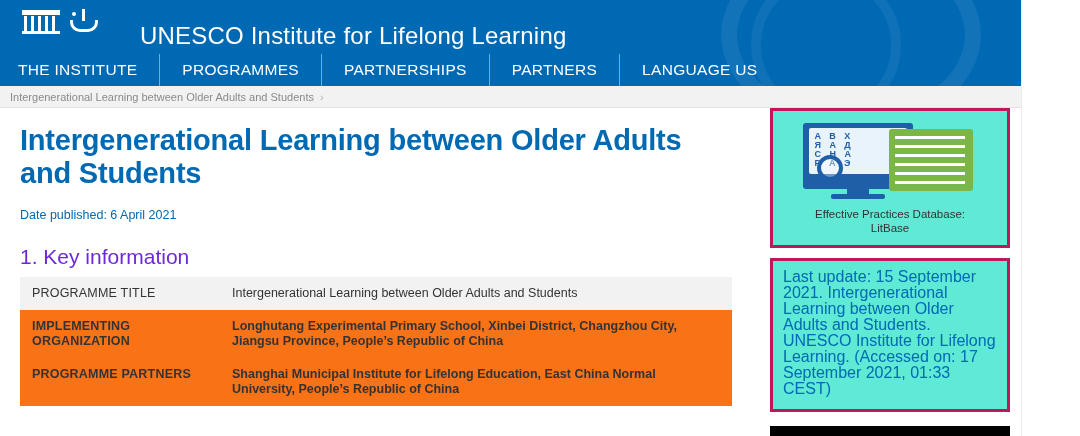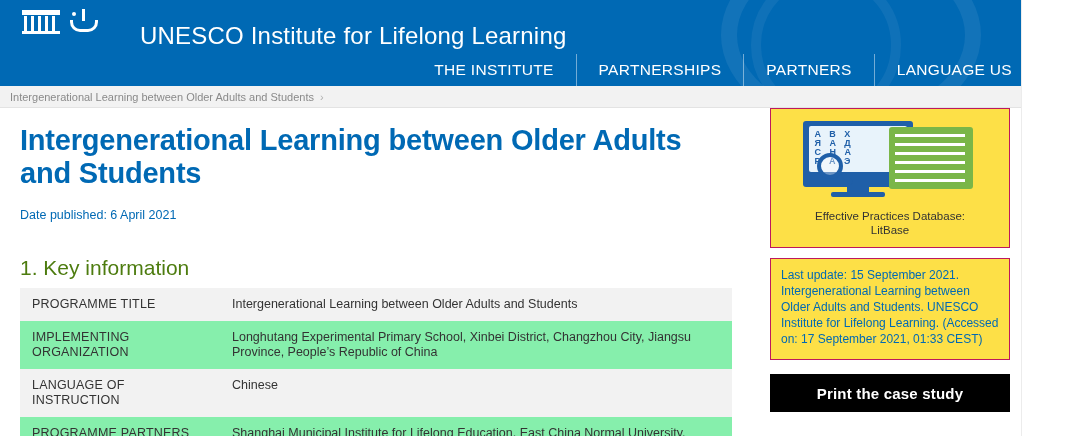--- a/index.html
+++ b/index.html
@@ -106,25 +106,24 @@
   }
   .site-title {
     position: absolute;
     left: 140px; top: 22px;
     color: #ffffff;
     font-size: 24px;
     letter-spacing: 0.2px;
   }
   .navbar {
     position: absolute;
-    left: 13px; top: 54px;
+    left: 0; top: 54px;
     width: 1021px; height: 32px;
     display: flex;
     align-items: center;
-    justify-content: flex-end;
   }
   .nav-item {
     color: #ffffff;
     font-size: 15.5px;
     padding: 0 22px 0 22px;
     line-height: 32px;
     height: 32px;
     letter-spacing: 0.3px;
     border-right: 1px solid rgba(255,255,255,0.45);
     cursor: pointer;
@@ -163,53 +162,53 @@
     color: #0069b4;
     font-weight: bold;
     letter-spacing: -0.2px;
   }
   .date-published {
     margin-top: 18px;
     font-size: 12.5px;
     color: #0069b4;
   }
   h2.section-title {
-    margin: 34px 0 8px 0;
+    margin: 23px 0 8px 0;
     font-size: 21px;
-    color: #4d7c0f;
+    color: #6d28d9;
     font-weight: normal;
   }
   table.keyinfo {
     border-collapse: collapse;
     width: 712px;
     font-size: 12.5px;
     color: #333333;
   }
   table.keyinfo tr.odd { background: #f2f2f2; }
-  table.keyinfo tr.even { background: #86efac; }
+  table.keyinfo tr.even { background: #f97316; font-weight: bold; }
   table.keyinfo td {
     padding: 9px 10px 9px 12px;
     vertical-align: top;
     line-height: 15px;
   }
   table.keyinfo td.label {
     width: 200px;
     letter-spacing: 0.2px;
   }
   table.keyinfo td.value p { margin: 0; }
 
   
   .rail {
     position: absolute;
     left: 770px; top: 108px;
     width: 240px;
   }
   .card {
-    border: 1px solid #be185d;
-    background: #fde047;
+    border: 3px solid #be185d;
+    background: #5eead4;
     padding: 10px;
   }
   .litbase-card {
     height: 140px;
     display: flex;
     flex-direction: column;
     align-items: center;
     justify-content: center;
     gap: 8px;
   }
@@ -295,21 +294,21 @@
   .citation-title {
     text-align: center;
     color: #0069b4;
     font-weight: bold;
     font-size: 12.5px;
     letter-spacing: 0.2px;
     margin-bottom: 8px;
   }
   .citation-body {
     color: #0069b4;
-    font-size: 12px;
+    font-size: 16px;
     line-height: 16px;
   }
   .print-button {
     margin-top: 14px;
     width: 240px;
     height: 38px;
     background: #000000;
     color: #ffffff;
     font-size: 15px;
     font-weight: bold;
@@ -384,20 +383,21 @@
           <div class="a2"></div>
           <div class="a3"></div>
         </div>
       </div>
     </div>
 
     <div class="site-title">UNESCO Institute for Lifelong Learning</div>
 
     <div class="navbar">
       <div class="nav-item">THE INSTITUTE</div>
+      <div class="nav-item">PROGRAMMES</div>
       <div class="nav-item">PARTNERSHIPS</div>
       <div class="nav-item">PARTNERS</div>
       <div class="nav-item">LANGUAGE US</div>
     </div>
   </div>
 
   <div class="breadcrumb">
     <span>Intergenerational Learning between Older Adults and Students</span>
     <span class="sep">›</span>
   </div>
@@ -410,24 +410,20 @@
 
     <table class="keyinfo">
       <tbody>
         <tr class="odd">
           <td class="label">PROGRAMME TITLE</td>
           <td class="value">Intergenerational Learning between Older Adults and Students</td>
         </tr>
         <tr class="even">
           <td class="label">IMPLEMENTING ORGANIZATION</td>
           <td class="value">Longhutang Experimental Primary School, Xinbei District, Changzhou City, Jiangsu Province, People’s Republic of China</td>
-        </tr>
-        <tr class="odd">
-          <td class="label">LANGUAGE OF INSTRUCTION</td>
-          <td class="value">Chinese</td>
         </tr>
         <tr class="even">
           <td class="label">PROGRAMME PARTNERS</td>
           <td class="value">
             <p>Shanghai Municipal Institute for Lifelong Education, East China Normal University, People’s Republic of China</p>
 
           </td>
         </tr>
       </tbody>
     </table>

